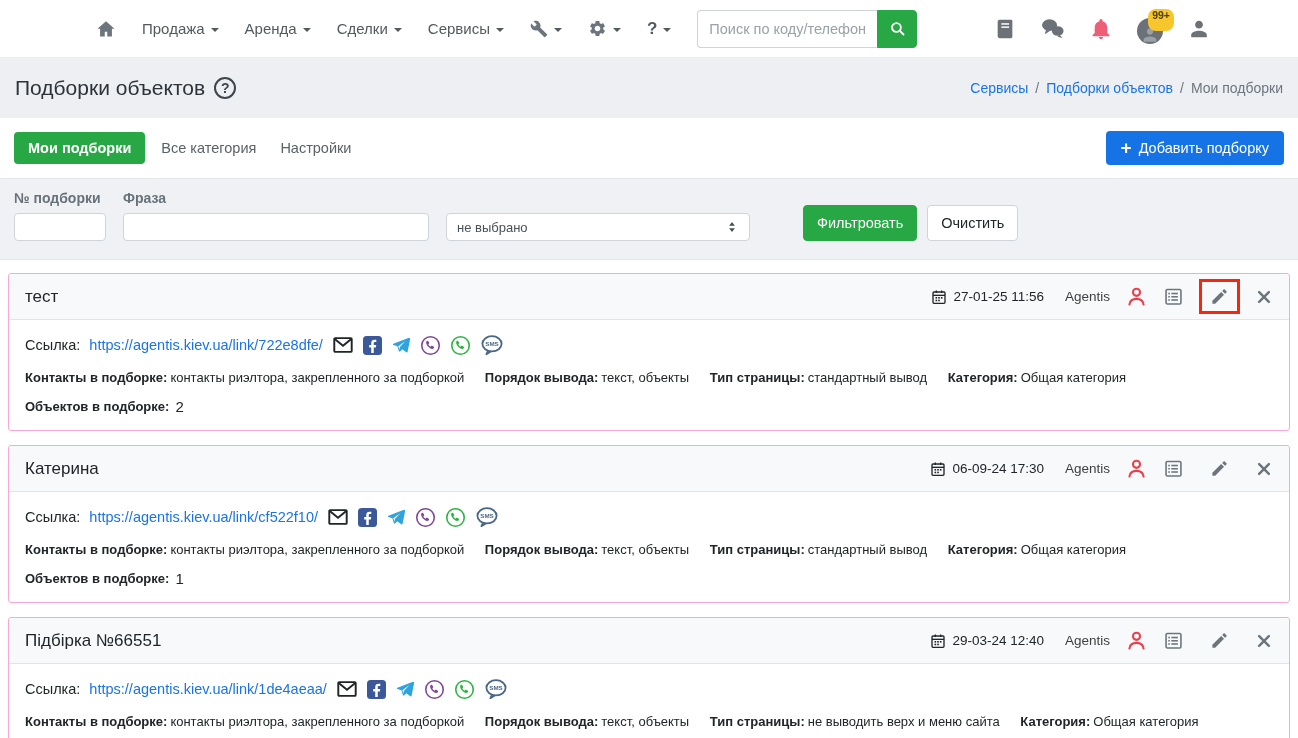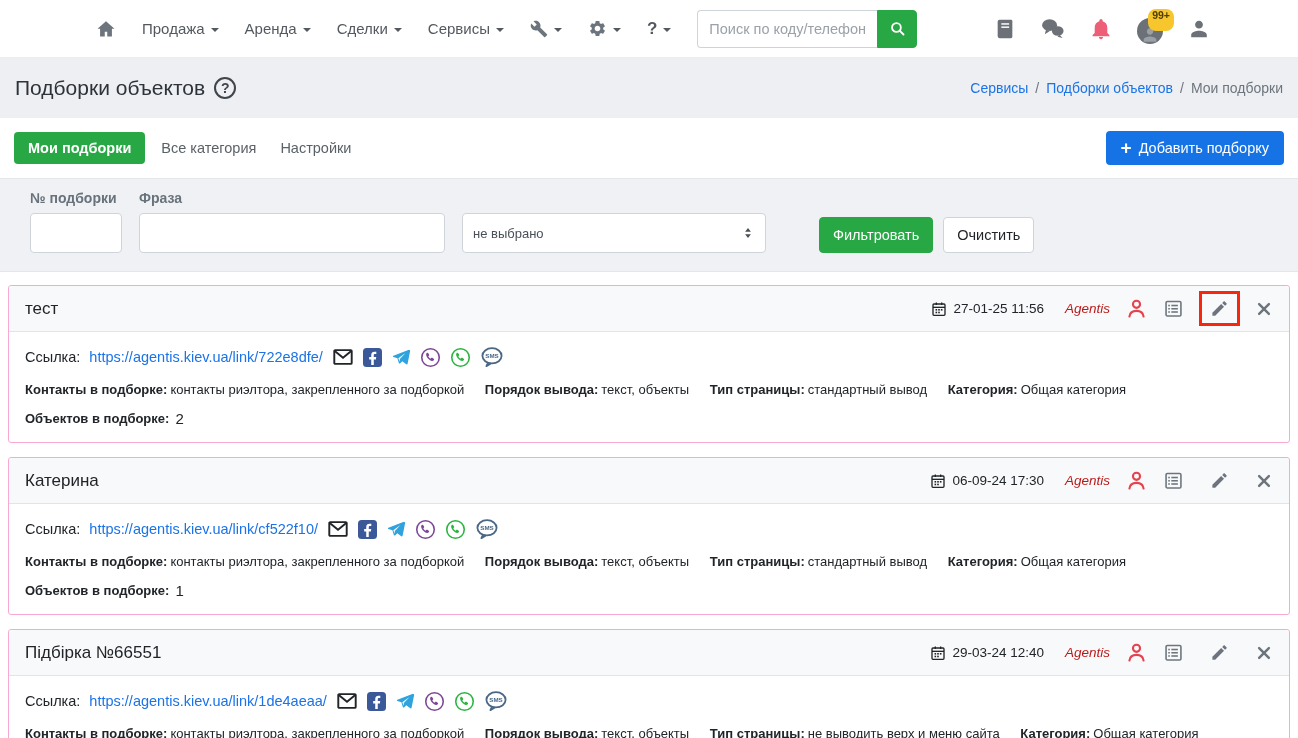--- a/index.html
+++ b/index.html
@@ -46,45 +46,45 @@
   .tab { font-size:14.5px; color:#5a6268; padding:8px 12px; cursor:pointer; }
   .tab.active { background:#28a745; color:#fff; font-weight:bold; border-radius:4px;
     padding:8px 14px; margin-right:4px; }
   .add-btn { margin-left:auto; background:#1673e6; border:none; color:#fff;
     font-size:14.5px; padding:9px 15px; border-radius:4px; display:flex; align-items:center;
     gap:7px; cursor:pointer; font-family:inherit; }
   .add-btn .plus { font-size:19px; font-weight:bold; line-height:14px; }
 
   
   .filter-panel { background:#f0f1f4; border-top:1px solid #e4e7ea;
-    border-bottom:1px solid #e4e7ea; padding:11px 30px 18px; display:flex;
+    border-bottom:1px solid #e4e7ea; padding:11px 14px 18px; display:flex;
     align-items:flex-end; }
   .fgroup { display:flex; flex-direction:column; margin-right:17px; }
   .fgroup label { font-size:14px; font-weight:bold; color:#68727b; margin-bottom:7px; }
-  .f-input { height:40px; border:1px solid #ced4da; border-radius:4px; background:#fff;
+  .f-input { height:28px; border:1px solid #ced4da; border-radius:4px; background:#fff;
     padding:0 10px; font-size:14px; color:#495057; outline:none; font-family:inherit; }
   .f-num { width:92px; }
   .f-phrase { width:306px; }
   .f-select { width:304px; display:flex; align-items:center; justify-content:space-between;
     cursor:pointer; }
   .f-select .val { font-size:13px; color:#495057; }
   .fbtn { height:36px; padding:0 13px; border-radius:4px; font-size:14.5px;
     cursor:pointer; font-family:inherit; }
   .fbtn.green { margin-left:36px; background:#28a745; border:1px solid #28a745; color:#fff; }
   .fbtn.white { margin-left:10px; background:#fff; border:1px solid #ced4da; color:#212529; }
 
   
   .cards { padding:13px 8px 0; }
   .card { border:1px solid #f9a8d4; border-radius:3px; background:#fff; margin-bottom:14px; }
   .card-head { background:#f8f9fa; border-bottom:1px solid #e2e5e8; height:46px;
     display:flex; align-items:center; padding:0 16px; border-radius:3px 3px 0 0; }
   .card-title { font-size:17px; color:#212529; }
   .head-right { margin-left:auto; display:flex; align-items:center; gap:15px; }
   .date-group { display:flex; align-items:center; gap:6px; font-size:13.5px; color:#212529; }
-  .agent-name { font-size:13.5px; color:#b91c1c; margin-left:6px;font-style:italic; }
+  .agent-name { font-size:13.5px; color:#404040; margin-left:6px; }
   .icon-btn { display:flex; align-items:center; cursor:pointer; }
   .pencil-wrap { display:flex; align-items:center; padding:5px 8px;
     border:3px solid transparent; cursor:pointer; }
   .pencil-wrap.hl { border-color:#f5270e; }
   .card-body { padding:13px 16px 15px; }
   .link-row { display:flex; align-items:center; gap:9px; font-size:14.5px;
     margin-bottom:13px; }
   .link-row a { color:#1a73e8; text-decoration:none; }
   .meta-row { font-size:13px; margin-bottom:13px; }
   .meta-row .meta-item { margin-right:17px; white-space:nowrap; }

